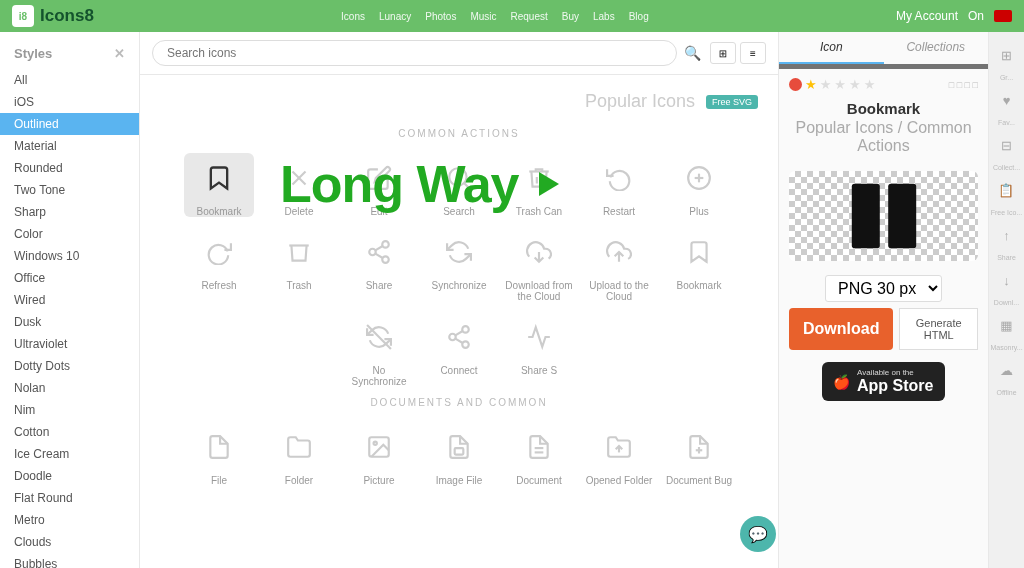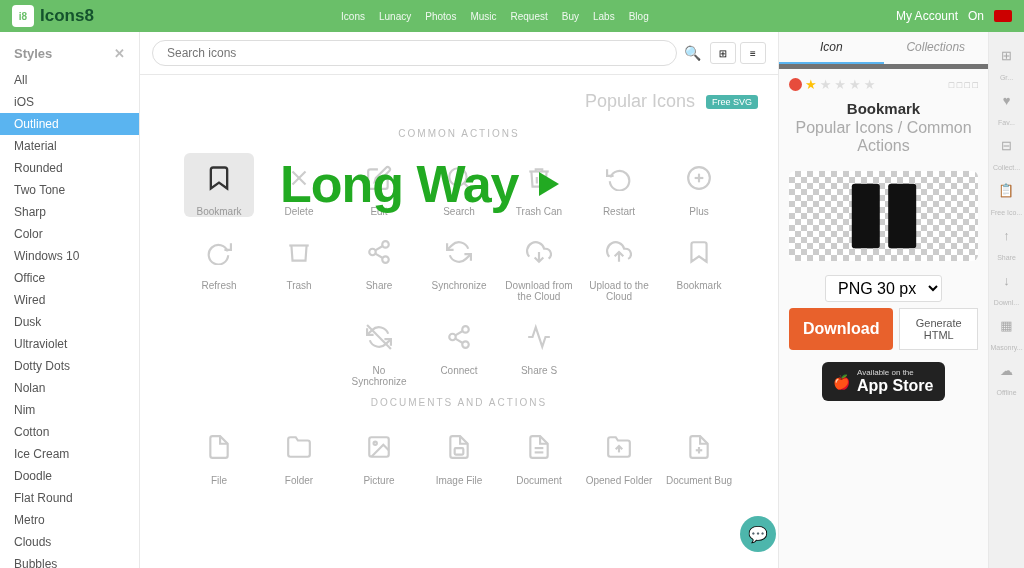--- a/index.html
+++ b/index.html
@@ -601,21 +601,21 @@
         <div class="icon-item">
           <div class="icon-box">
             <svg width="26" height="26" viewBox="0 0 24 24" fill="none" stroke="#ccc" stroke-width="2">
                 <polyline points="22 12 18 12 15 21 9 3 6 12 2 12"></polyline>
               </svg>
           </div>
           <span class="icon-label">Share S</span>
         </div>
       </div>
 
-      <div class="section-header">DOCUMENTS AND ACTIONS</div>
+      <div class="section-header">DOCUMENTS AND COMMON</div>
       <div class="icons-row">
         <div class="icon-item">
           <div class="icon-box">
             <svg width="26" height="26" viewBox="0 0 24 24" fill="none" stroke="#ccc" stroke-width="2">
                 <path d="M13 2H6a2 2 0 0 0-2 2v16a2 2 0 0 0 2 2h12a2 2 0 0 0 2-2V9z"></path>
                 <polyline points="13 2 13 9 20 9"></polyline>
               </svg>
           </div>
           <span class="icon-label">File</span>
         </div>

